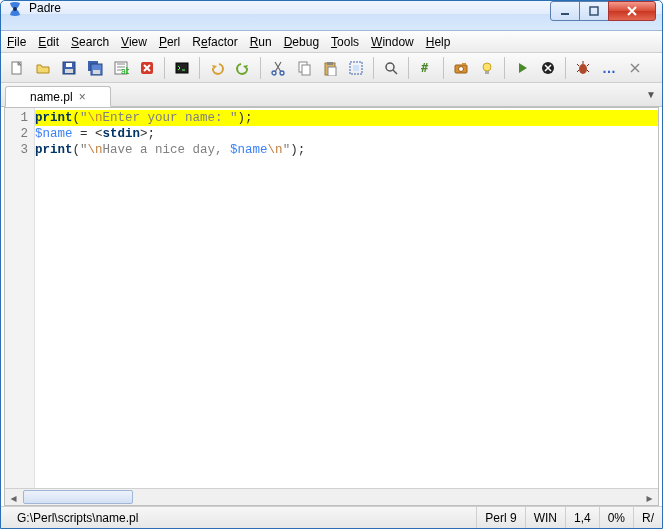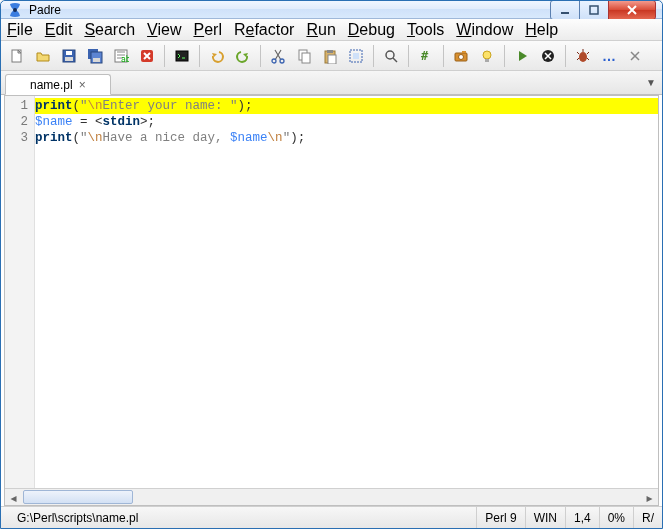--- a/index.html
+++ b/index.html
@@ -1,31 +1,31 @@
 <!DOCTYPE html>
 <html><head>
 <meta charset="utf-8">
 <style>
   * { box-sizing: border-box; }
   html, body { margin:0; padding:0; font-family: "Segoe UI", Tahoma, sans-serif; font-size:12px; }
   body { width:663px; height:529px; overflow:hidden; background:#fff; border:1px solid #2a6fb3; border-radius:5px 5px 0 0; display:flex; flex-direction:column; box-shadow:0 0 0 1px rgba(0,0,0,.05); }
 
   
-  .titlebar { height:18px; background:linear-gradient(to bottom,#f0f6ff 0%,#e2ecfb 45%,#cfe1f9 46%,#d8e9fc 100%); display:flex; align-items:center; padding:0 6px; border-bottom:1px solid #9fb8d9; border-radius:5px 5px 0 0; }
+  .titlebar { height:30px; background:linear-gradient(to bottom,#f0f6ff 0%,#e2ecfb 45%,#cfe1f9 46%,#d8e9fc 100%); display:flex; align-items:flex-start; padding:0 6px; border-bottom:1px solid #9fb8d9; border-radius:5px 5px 0 0; }
   .app-icon { width:16px; height:16px; margin-right:6px; }
   .titlebar .title { flex:1; color:#000; }
   .winbtns { display:flex; gap:0; }
   .winbtn { width:30px; height:20px; display:flex; align-items:center; justify-content:center; border:1px solid #5a7fb0; background:linear-gradient(to bottom,#eaf3ff,#cfe1f9); border-radius:0; margin-left:-1px; }
   .winbtn:first-child { border-top-left-radius:3px; border-bottom-left-radius:3px; }
   .winbtn:last-child { border-top-right-radius:3px; border-bottom-right-radius:3px; }
   .winbtn.close { width:48px; background:linear-gradient(to bottom,#f39a8d 0%,#d94b36 50%,#c93722 51%,#e3664f 100%); border-color:#a33; }
   .winbtn svg { display:block; }
 
   
-  .menubar { height:22px; display:flex; align-items:center; padding:0 6px; gap:12px; background:linear-gradient(#fdfdfd,#ececec); border-bottom:1px solid #d0d0d0; font-size:16px; color:#000; }
+  .menubar { height:22px; display:flex; align-items:center; padding:0 6px; gap:12px; background:linear-gradient(#fdfdfd,#ececec); border-bottom:1px solid #d0d0d0; font-size:12px; color:#000; }
   .menubar .item u { text-decoration:underline; }
 
   
   .toolbar { height:30px; display:flex; align-items:center; padding:0 4px; gap:2px; background:linear-gradient(#fbfbfb,#e9e9e9); border-bottom:1px solid #cfcfcf; }
   .tbtn { width:24px; height:24px; display:flex; align-items:center; justify-content:center; border:1px solid transparent; border-radius:3px; }
   .sep { width:1px; height:22px; background:#c4c4c4; margin:0 3px; }
 
   
   .tabbar { height:24px; display:flex; align-items:flex-end; padding:0 4px; background:linear-gradient(#f6f6f6,#e6e6e6); border-bottom:1px solid #bfbfbf; position:relative; }
   .tabbar .tab { height:21px; padding:0 24px; display:flex; align-items:center; background:#fff; border:1px solid #bfbfbf; border-bottom:1px solid #fff; border-radius:3px 3px 0 0; margin-bottom:-1px; gap:6px; font-size:12px; }

